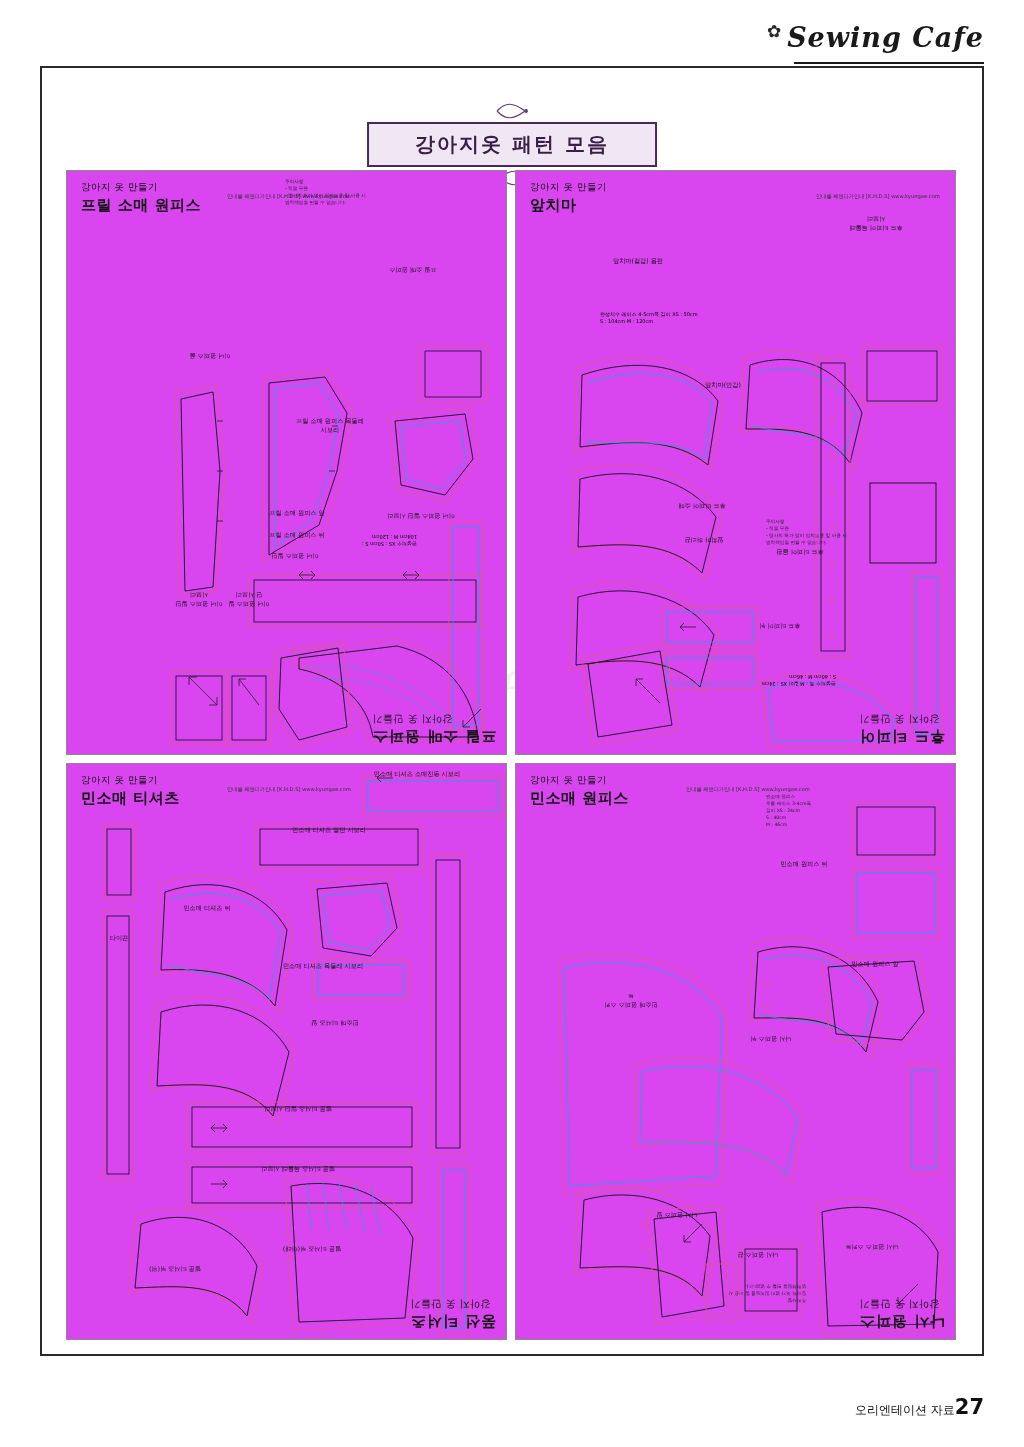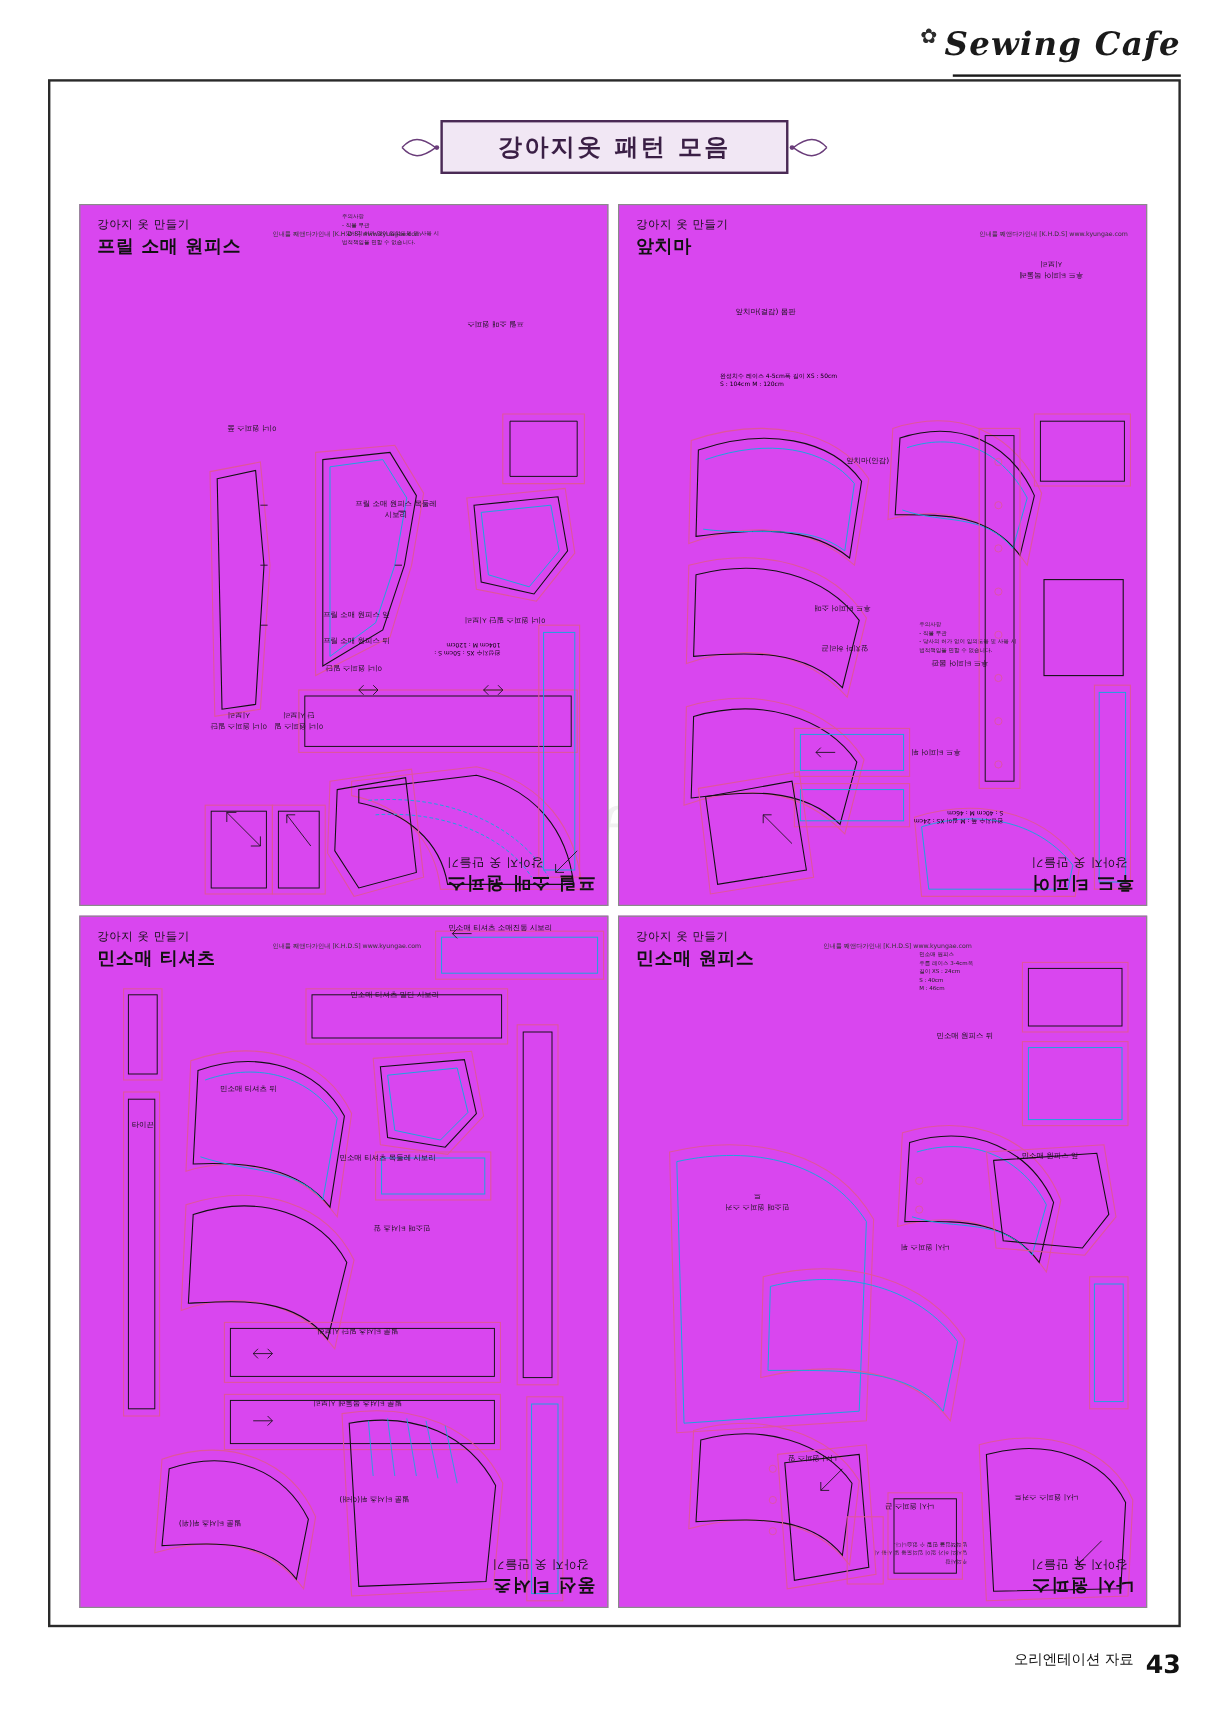--- a/index.html
+++ b/index.html
@@ -61,20 +61,21 @@
   }
   
   .title-wrap {
     position: absolute;
     left: 50%;
     top: 100px;
     transform: translateX(-50%);
     display: flex;
     align-items: center;
     justify-content: center;
+    flex-direction: column;
   }
   .title-ornament {
     width: 34px;
     height: 22px;
     position: relative;
     color: #6a3d7a;
   }
   .title-ornament svg { display:block; }
   .title-box {
     border: 2px solid #4a2a55;
@@ -177,24 +178,23 @@
     font-size: 62px;
     color: rgba(150,150,150,0.13);
     letter-spacing: 3px;
     pointer-events: none;
     user-select: none;
   }
   
   .footer {
     position: absolute;
     right: 40px;
-    bottom: 48px;
+    bottom: 28px;
     display: flex;
-    align-items: flex-start;
-    gap: 10px;
+    align-items: flex-end;
   }
   .footer .txt { font-size: 12px; color: #111; }
   .footer .pg { font-size: 21px; font-weight: bold; color: #111; }
   svg.art { position: absolute; left: 0; top: 0; overflow: visible; }
 </style>
 </head>
 <body>
 
 <div class="page">
 
@@ -557,16 +557,16 @@
       <div class="q-foot">
         <div class="l1">나시 원피스</div>
         <div class="l2">강아지 옷 만들기</div>
       </div>
     </div>
 
   </div>
 
   <div class="footer">
     <span class="txt">오리엔테이션 자료</span>
-    <span class="pg">43</span>
+    <span class="pg">27</span>
   </div>
 
 </div>
 
 </body></html>

